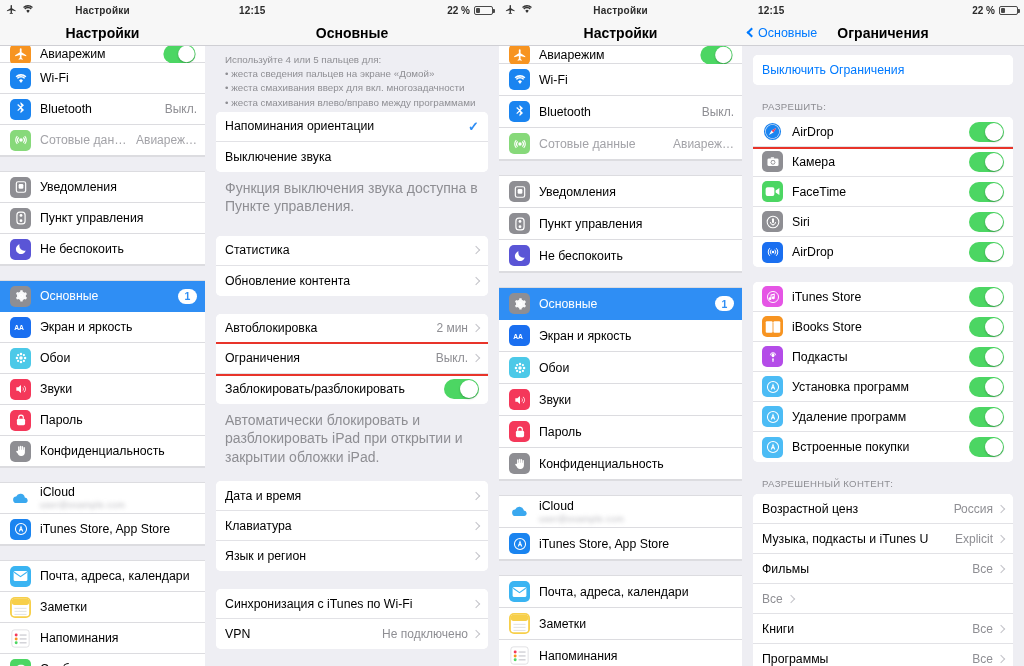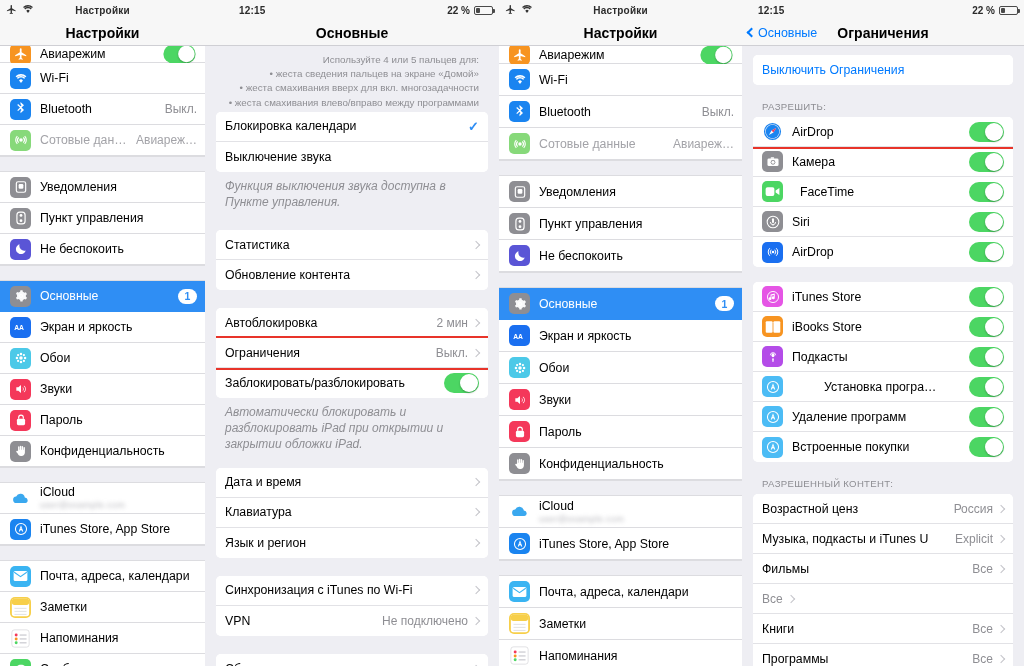--- a/index.html
+++ b/index.html
@@ -83,25 +83,25 @@
     display: flex; align-items: center; height: 30px;
     padding: 0 9px; font-size: 12.3px; color: #000;
     border-bottom: 1px solid #e2e2e6; position: relative; background: #fff;
   }
   .row:last-child { border-bottom: none; }
   .row .lbl { flex: 1; white-space: nowrap; overflow: hidden; text-overflow: ellipsis; }
   .row .val { color: #8e8e93; font-size: 12px; margin-right: 5px; }
   .chev { width: 6px; height: 6px; border-top: 1.6px solid #c4c4c9;
           border-right: 1.6px solid #c4c4c9; transform: rotate(45deg); flex: none; }
   .check { color: #2f8ef4; font-size: 13px; font-weight: bold; }
-  .note { font-size: 12px; color: #8e8e93; line-height: 1.32;
-          padding: 4px 9px 9px 9px; font-style: italic; }
+  .note { font-size: 14px; color: #8e8e93; line-height: 1.32;
+          padding: 4px 9px 9px 9px; }
   .hdr { font-size: 9.6px; color: #8e8e93; letter-spacing: .3px;
          padding: 9px 9px 5px 9px; text-transform: uppercase; }
-  .toplist { font-size: 9.8px; color: #8e8e93; line-height: 1.45; padding: 7px 9px 2px 9px; text-align: right; }
+  .toplist { font-size: 9.8px; color: #8e8e93; line-height: 1.45; padding: 7px 9px 2px 9px; }
   .toplist div { white-space: nowrap; }
   .spacer { height: 11px; }
 
   
   .tgl { width: 35px; height: 20px; border-radius: 10px; background: #4cd663;
          position: relative; flex: none; }
   .tgl::after { content: ""; position: absolute; top: 1px; right: 1px;
                 width: 18px; height: 18px; border-radius: 50%; background: #fff;
                 box-shadow: 0 1px 2px rgba(0,0,0,.28); }
 
@@ -358,21 +358,21 @@
     <div class="content">
       <div class="toplist">
         <div>Используйте 4 или 5 пальцев для:</div>
         <div>• жеста сведения пальцев на экране «Домой»</div>
         <div>• жеста смахивания вверх для вкл. многозадачности</div>
         <div>• жеста смахивания влево/вправо между программами</div>
       </div>
 
       <div class="group">
         <div class="row">
-          <span class="lbl">Блокировка календари</span>
+          <span class="lbl">Напоминания ориентации</span>
           <span class="check">✓</span>
         </div>
         <div class="row">
           <span class="lbl">Выключение звука</span>
         </div>
       </div>
       <div class="note" style="padding-top:0">Функция выключения звука доступна в Пункте управления.</div>
 
       <div class="spacer"></div>
 
@@ -709,21 +709,21 @@
               <svg width="14" height="14" viewBox="0 0 24 24">
                 <rect x="2.5" y="6" width="19" height="13" rx="2.5" fill="#fff"></rect>
                 <circle cx="12" cy="12.5" r="4" fill="#8e8e93"></circle>
                 <circle cx="12" cy="12.5" r="2.6" fill="#fff"></circle>
                 <rect x="8" y="4" width="6" height="2.5" rx="1" fill="#fff"></rect>
               </svg>
             </span>
             <span class="lbl">Камера</span>
             <span class="tgl"></span>
           </div>
-          <div class="row" style="height: 30px; gap: 8px;">
+          <div class="row" style="height: 30px;">
             <span class="appic" style="background: rgb(76, 214, 99);">
               <svg width="15" height="11" viewBox="0 0 24 16">
                 <rect x="1" y="1" width="14" height="14" rx="3" fill="#fff"></rect>
                 <path fill="#fff" d="M17 6.5l6-4v11l-6-4z"></path>
               </svg>
             </span>
             <span class="lbl">FaceTime</span>
             <span class="tgl"></span>
           </div>
           <div class="row" style="height: 30px;">
@@ -777,21 +777,21 @@
             <span class="appic" style="background: rgb(180, 76, 232);">
               <svg width="14" height="14" viewBox="0 0 24 24">
                 <ellipse cx="12" cy="9" rx="2.6" ry="3.6" fill="#fff"></ellipse>
                 <path d="M7.5 9a4.5 4.5 0 0 1 9 0" fill="none" stroke="#fff" stroke-width="1.5"></path>
                 <path fill="#fff" d="M10.4 14.5h3.2l-.9 6.2h-1.4z"></path>
               </svg>
             </span>
             <span class="lbl">Подкасты</span>
             <span class="tgl"></span>
           </div>
-          <div class="row" style="height: 30px; gap: 32px;">
+          <div class="row" style="height: 30px;">
             <span class="appic" style="background: rgb(76, 188, 245);">
               <svg width="14" height="14" viewBox="0 0 24 24">
                 <circle cx="12" cy="12" r="9.5" fill="none" stroke="#fff" stroke-width="1.8"></circle>
                 <path fill="#fff" d="M12 5.6l3.9 10.8h-2.1l-.8-2.4H11l-.8 2.4H8.1zm0 4.3l-.6 2.2h1.2z"></path>
               </svg>
             </span>
             <span class="lbl">Установка программ</span>
             <span class="tgl"></span>
           </div>
           <div class="row" style="height: 30px;">

